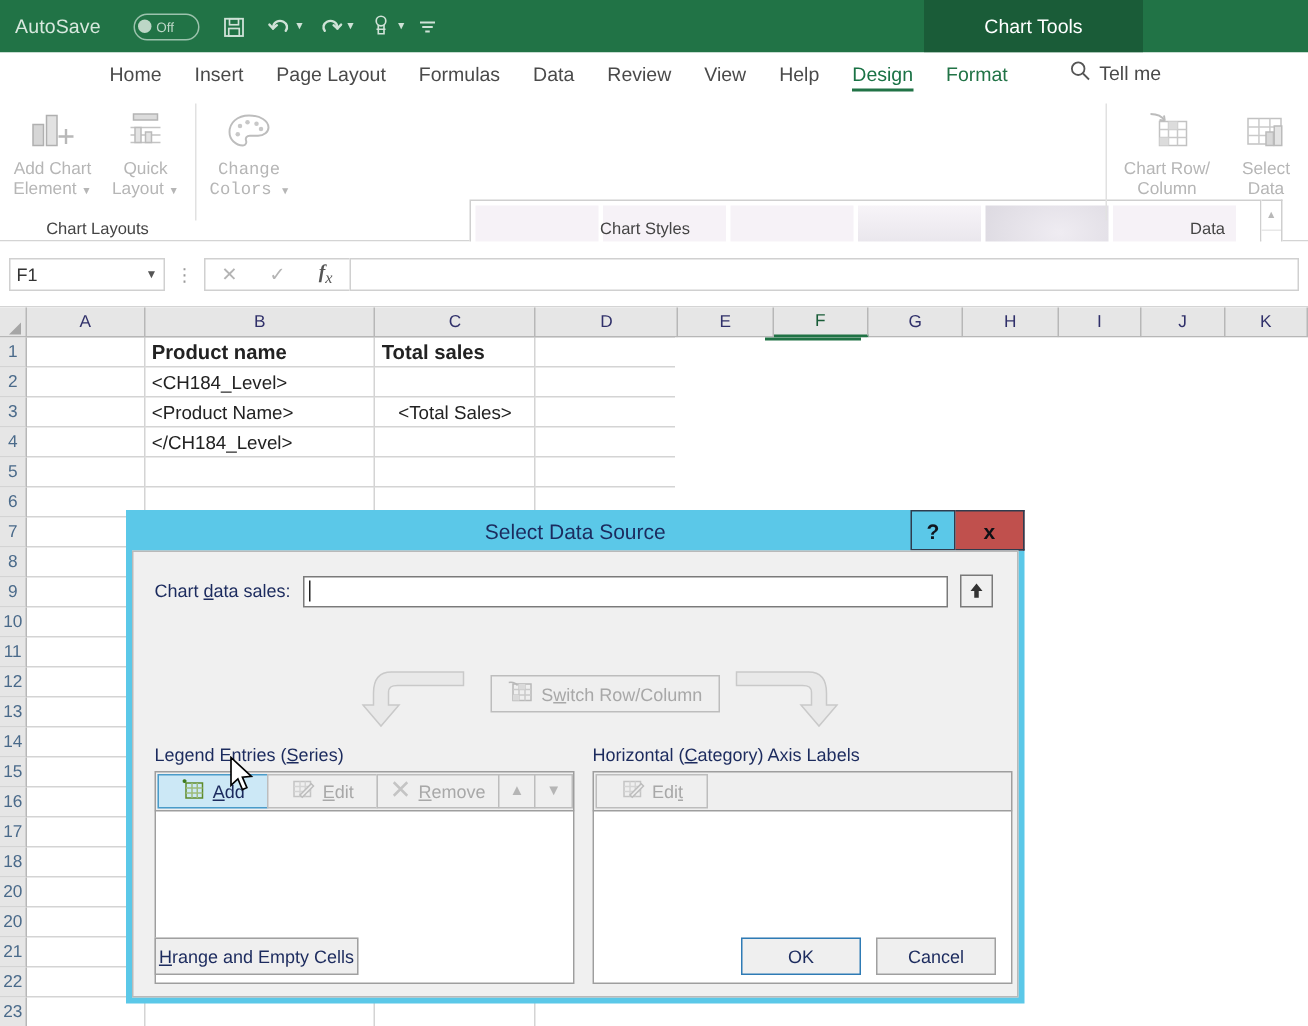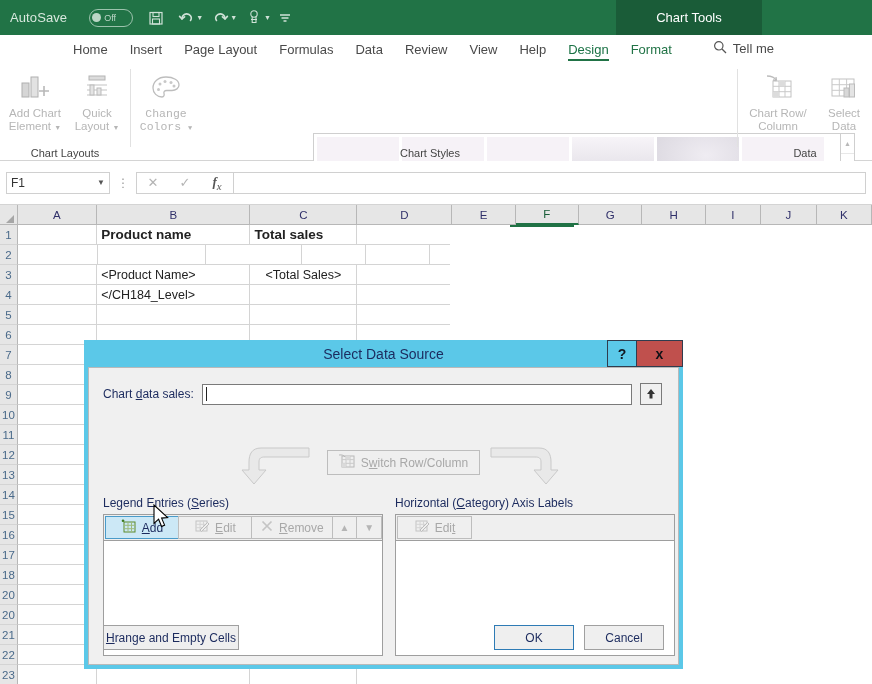--- a/index.html
+++ b/index.html
@@ -469,20 +469,21 @@
       <div class="gcell" style="width:64px"></div>
       <div class="gcell" style="width:64px"></div>
       <div class="gcell" style="width:64px"></div>
       <div class="gcell" style="width:64px"></div>
       <div class="gcell" style="width:56px"></div>
       <div class="gcell" style="width:56px"></div>
       <div class="gcell" style="width:56px"></div>
     </div>
     <div class="grow">
       <div class="gcell" style="width:80px"></div>
+      <div class="gcell" style="width:155px">&lt;CH184_Level&gt;</div>
       <div class="gcell" style="width:108px"></div>
       <div class="gcell" style="width:96px"></div>
       <div class="gcell" style="width:64px"></div>
       <div class="gcell" style="width:64px"></div>
       <div class="gcell" style="width:64px"></div>
       <div class="gcell" style="width:64px"></div>
       <div class="gcell" style="width:56px"></div>
       <div class="gcell" style="width:56px"></div>
       <div class="gcell" style="width:56px"></div>
     </div>

